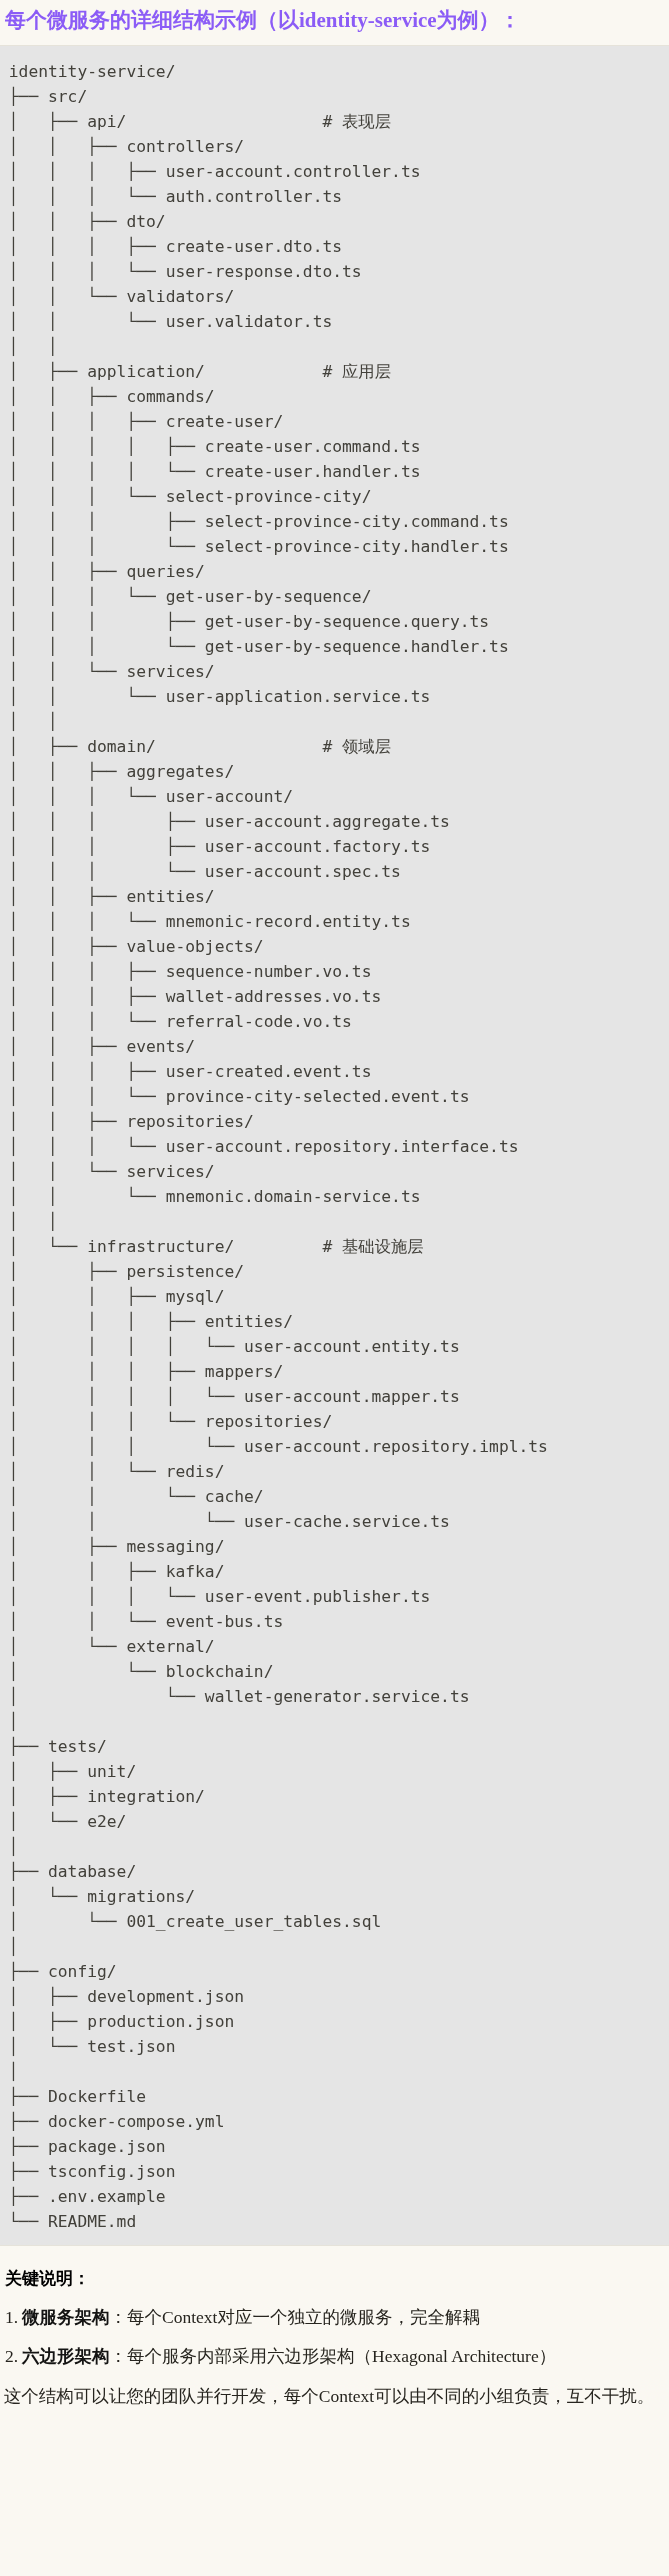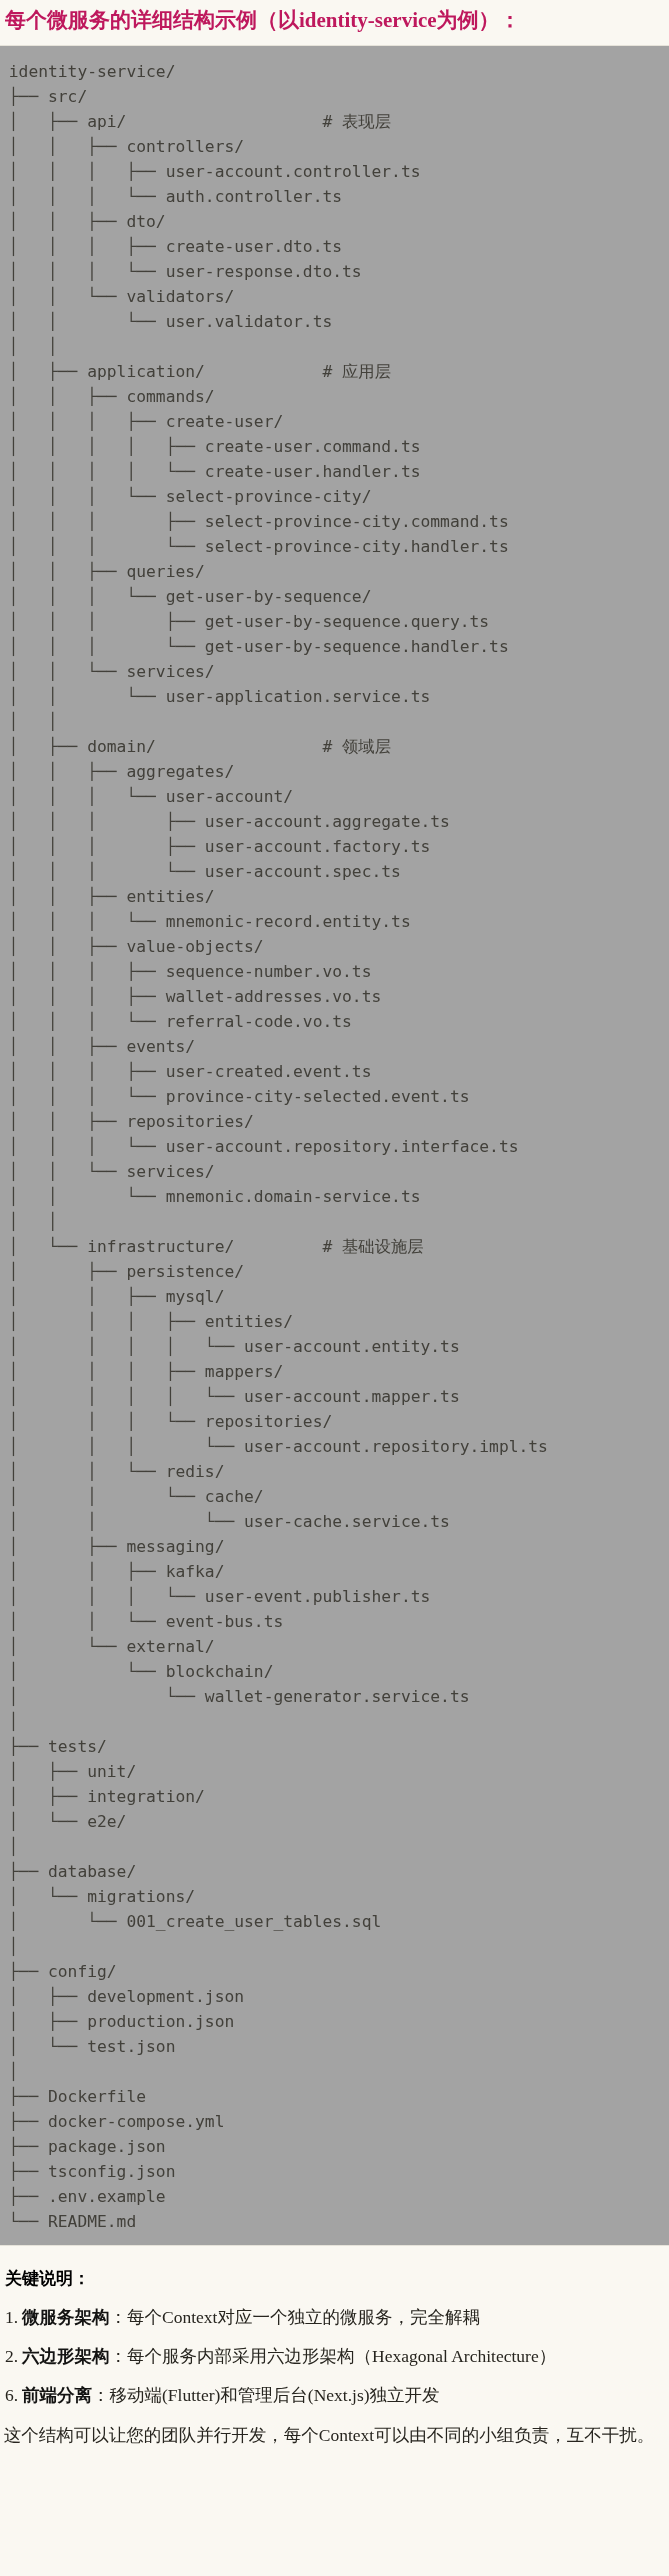--- a/index.html
+++ b/index.html
@@ -9,25 +9,25 @@
     overflow: hidden;
     background: #faf8f2;
     color: #27251f;
     font-family: "Liberation Serif", serif;
   }
   .page-title {
     margin: 6.3px 0 0 5px;
     font-size: 21px;
     line-height: 1.35;
     font-weight: bold;
-    color: #be185d;
+    color: #8b5cf6;
   }
   .code-block {
     margin-top: 10.6px;
-    background: #a3a3a3;
+    background: #e5e5e5;
     border-top: 1.3px solid #e6e3da;
     border-bottom: 1.3px solid #e6e3da;
     padding: 12.5px 10px 11.3px 8.8px;
     box-sizing: border-box;
   }
   .code-block pre {
     margin: 0;
     font-family: "DejaVu Sans Mono", monospace;
     font-size: 16.3px;
     line-height: 25px;
@@ -160,20 +160,17 @@
       <span class="num">1.</span><span class="label">微服务架构</span><span class="colon">：</span><span class="text">每个Context对应一个独立的微服务，完全解耦</span>
     </div>
 
     <div class="note-item">
       <span class="num">2.</span><span class="label">六边形架构</span><span class="colon">：</span><span class="text">每个服务内部采用六边形架构（Hexagonal Architecture）</span>
     </div>
 
 
 
 
-    <div class="note-item">
-      <span class="num">6.</span><span class="label">前端分离</span><span class="colon">：</span><span class="text">移动端(Flutter)和管理后台(Next.js)独立开发</span>
-    </div>
   </div>
 
   <p class="notes-footer">这个结构可以让您的团队并行开发，每个Context可以由不同的小组负责，互不干扰。</p>
 </div>
 
 
 </body></html>

